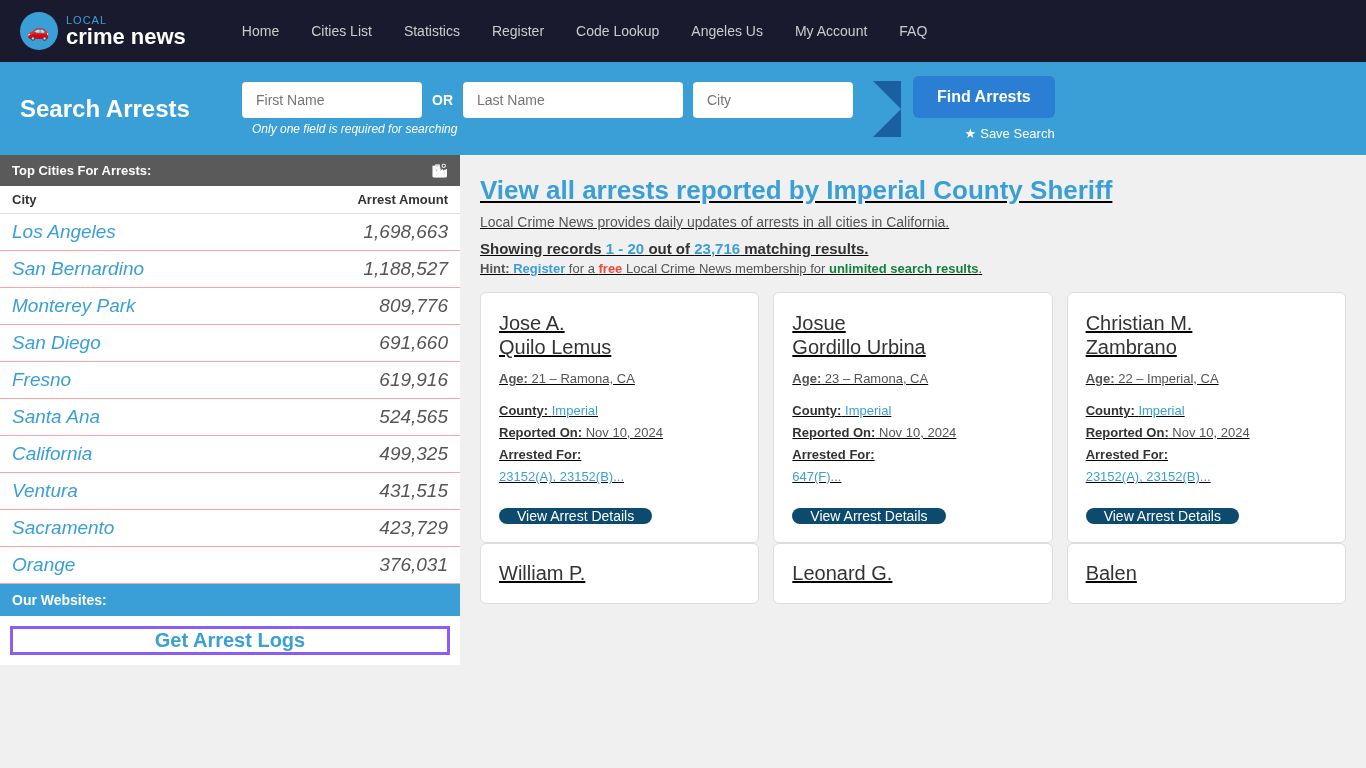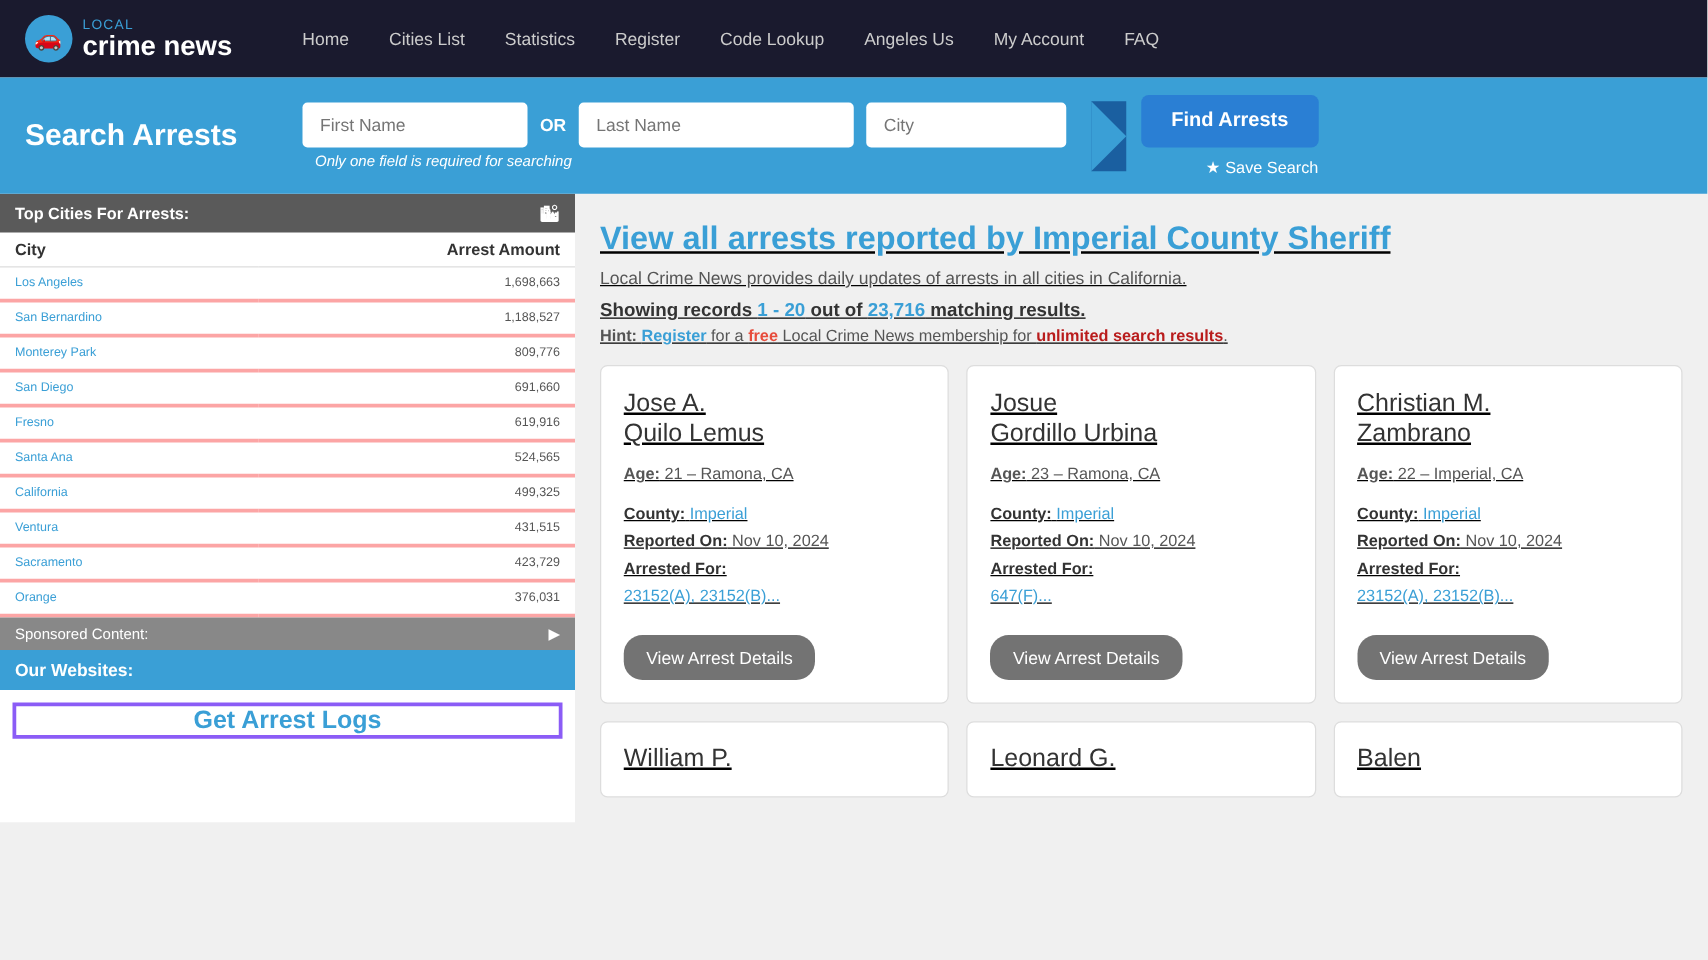--- a/index.html
+++ b/index.html
@@ -145,22 +145,23 @@
     .cities-table th {
       text-align: left;
       padding: 6px 12px;
       font-size: 13px;
       font-weight: bold;
       color: #333;
       border-bottom: 1px solid #ddd;
     }
     .cities-table td {
       padding: 7px 12px;
-      font-size: 10px;
-      border-bottom: 3px solid #fca5a5;
+      font-size: 19px;
+      border-bottom: 1px solid #fca5a5;
+      font-style: italic;
     }
     .cities-table td:last-child { text-align: right; color: #555; }
     .city-link { color: #3a9fd6; text-decoration: none; cursor: pointer; }
     .sponsored-header {
       background: #888;
       color: white;
       padding: 6px 12px;
       font-size: 12px;
       display: flex;
       align-items: center;
@@ -209,27 +210,26 @@
     }
     .results-count strong { font-weight: bold; }
     .results-count .highlight { color: #3a9fd6; font-weight: bold; }
     .hint-text {
       font-size: 13px;
       color: #555;
       margin-bottom: 16px;
     }
     .hint-text a { color: #3a9fd6; font-weight: bold; text-decoration: none; }
     .hint-text .free { color: #e74c3c; font-weight: bold; }
-    .hint-text .unlimited { color: #b91c1c; font-weight: bold; }
+    .hint-text .unlimited { color: #15803d; font-weight: bold; }
 
     
     .cards-row {
       display: flex;
       gap: 14px;
-      margin-bottom: 14px;
     }
     .arrest-card {
       background: white;
       border: 1px solid #ddd;
       border-radius: 6px;
       padding: 18px;
       flex: 1;
       display: flex;
       flex-direction: column;
       gap: 6px;
@@ -240,24 +240,24 @@
       font-weight: normal;
       line-height: 1.2;
       margin-bottom: 6px;
     }
     .card-age { font-size: 13px; color: #555; margin-bottom: 8px; }
     .card-age strong { font-weight: bold; }
     .card-details { font-size: 13px; color: #555; line-height: 1.7; }
     .card-details strong { font-weight: bold; color: #333; }
     .card-details .link { color: #3a9fd6; text-decoration: none; cursor: pointer; }
     .view-btn {
-      background: #737373;
+      background: #0c4a6e;
       color: white;
       border: none;
-      padding: 10px 18px;
+      padding: 0 18px;
       border-radius: 15px;
       cursor: pointer;
       font-size: 14px;
       margin-top: auto;
       align-self: flex-start;
       white-space: nowrap;
     }
     .card-bottom { margin-top: 14px; }
 
     
@@ -373,24 +373,20 @@
           <tr>
             <td><a class="city-link">Sacramento</a></td>
             <td>423,729</td>
           </tr>
           <tr>
             <td><a class="city-link">Orange</a></td>
             <td>376,031</td>
           </tr>
         </tbody>
     </table>
-    <div class="sponsored-header">
-      <span>Sponsored Content:</span>
-      <span>▶</span>
-    </div>
     <div class="our-websites-header">
       <span>Our Websites:</span>
     </div>
     <div class="arrest-logs-box">
       <div class="arrest-logs-title">Get Arrest Logs</div>
     </div>
   </div>
 
   <div class="content-area">
     <div class="content-title">View all arrests reported by Imperial County Sheriff</div>

